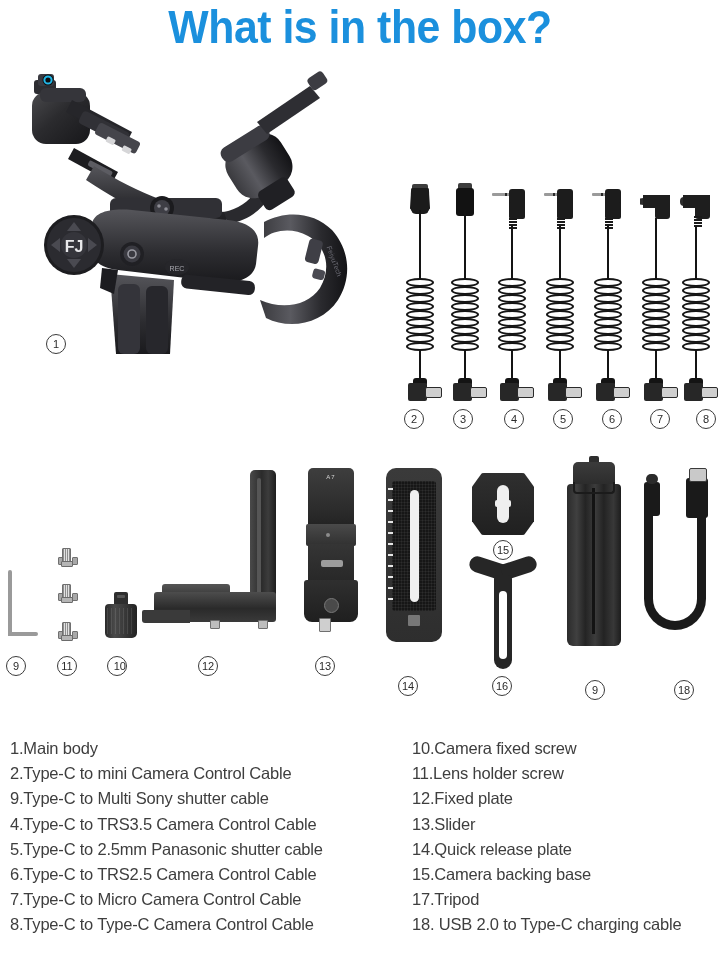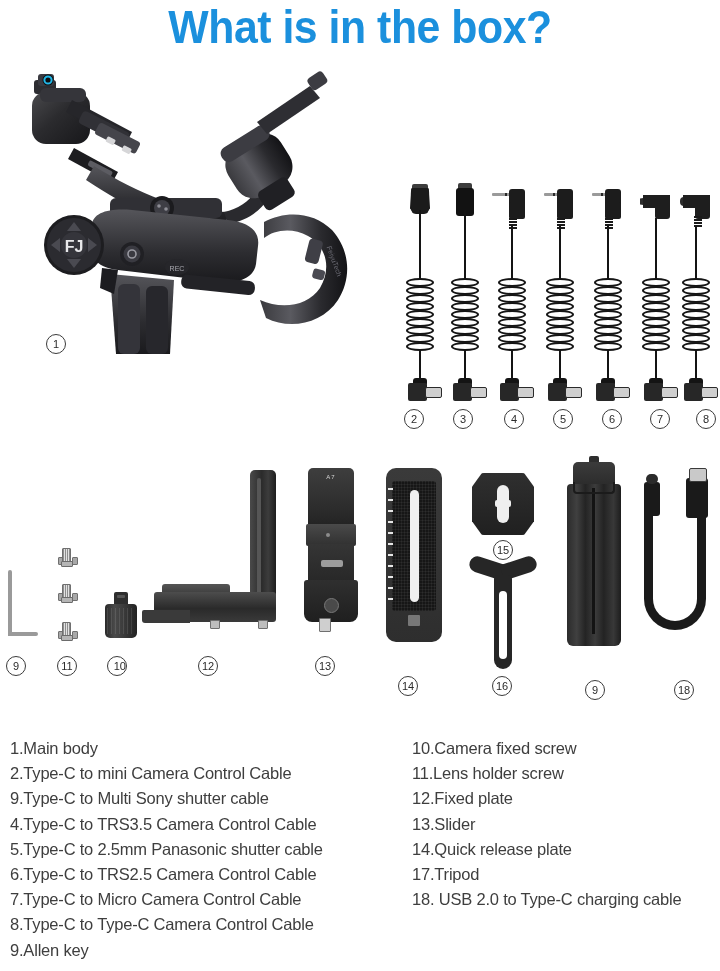--- a/index.html
+++ b/index.html
@@ -826,26 +826,26 @@
   <div id="legend">
     <div class="legend-col" id="col-left">
       <div class="legend-item">1.Main body</div>
       <div class="legend-item">2.Type-C to mini Camera Control Cable</div>
       <div class="legend-item">9.Type-C to Multi Sony shutter cable</div>
       <div class="legend-item">4.Type-C to TRS3.5 Camera Control Cable</div>
       <div class="legend-item">5.Type-C to 2.5mm Panasonic shutter cable</div>
       <div class="legend-item">6.Type-C to TRS2.5 Camera Control Cable</div>
       <div class="legend-item">7.Type-C to Micro Camera Control Cable</div>
       <div class="legend-item">8.Type-C to Type-C Camera Control Cable</div>
-      <div class="legend-item">9.Allen key</div>
     </div>
     <div class="legend-col" id="col-right">
       <div class="legend-item">10.Camera fixed screw</div>
       <div class="legend-item">11.Lens holder screw</div>
       <div class="legend-item">12.Fixed plate</div>
       <div class="legend-item">13.Slider</div>
       <div class="legend-item">14.Quick release plate</div>
+      <div class="legend-item">15.Camera backing base</div>
       <div class="legend-item">17.Tripod</div>
       <div class="legend-item">18. USB 2.0 to Type-C charging cable</div>
     </div>
   </div>
 
 </div>
 
 </body></html>

